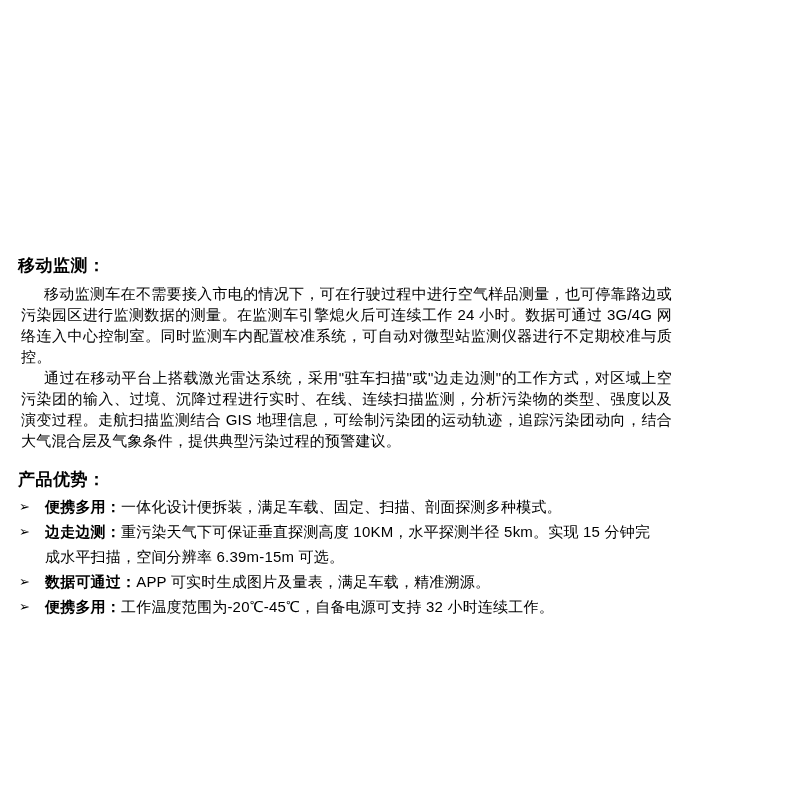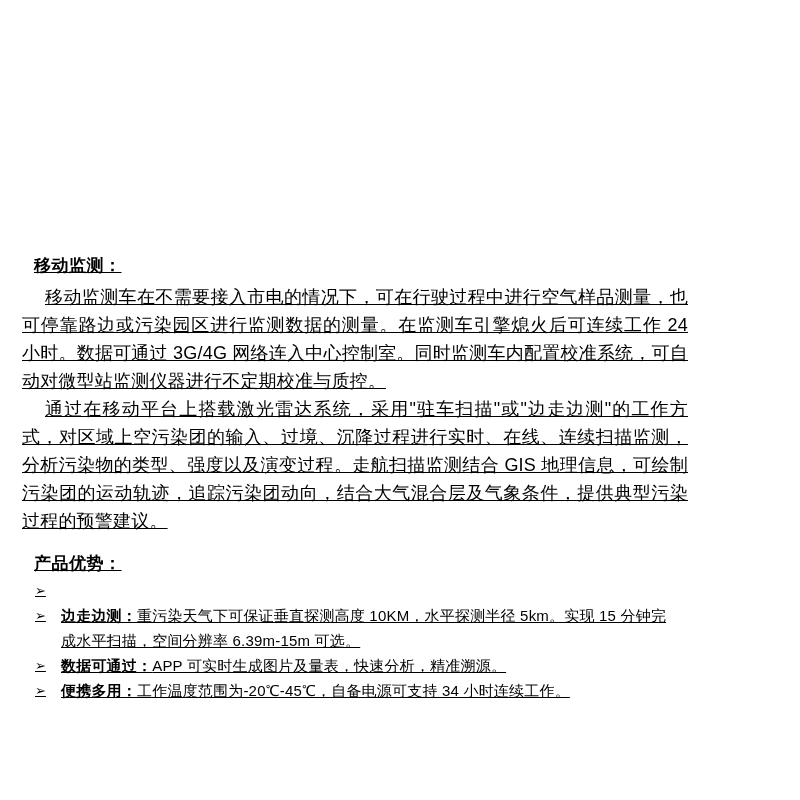--- a/index.html
+++ b/index.html
@@ -11,37 +11,36 @@
     width: 800px;
     height: 800px;
     position: relative;
     font-family: "Liberation Sans", sans-serif;
     color: #000000;
     overflow: hidden;
   }
   .doc {
     position: absolute;
     top: 255px;
-    left: 16px;
+    left: 0;
     width: 700px;
-    text-decoration: underline;
   }
   .sec-heading {
     font-size: 17px;
     font-weight: bold;
     line-height: 22px;
     margin: 0 0 0 18px;
     letter-spacing: 0.5px;
   }
   .para {
-    font-size: 18px;
-    line-height: 28px;
+    font-size: 15px;
+    line-height: 21px;
     text-align: justify;
     text-justify: inter-ideograph;
-    margin: 0 28px 0 6px;
+    margin: 0 28px 0 21px;
     text-indent: 23px;
     letter-spacing: 0.2px;
   }
   .para-first {
     margin-top: 6px;
   }
   .heading-advantages {
     margin-top: 18px;
   }
   .bullet-list {
@@ -78,32 +77,33 @@
   <p class="para para-first">移动监测车在不需要接入市电的情况下，可在行驶过程中进行空气样品测量，也可停靠路边或污染园区进行监测数据的测量。在监测车引擎熄火后可连续工作 24 小时。数据可通过 3G/4G 网络连入中心控制室。同时监测车内配置校准系统，可自动对微型站监测仪器进行不定期校准与质控。</p>
 
   <p class="para">通过在移动平台上搭载激光雷达系统，采用"驻车扫描"或"边走边测"的工作方式，对区域上空污染团的输入、过境、沉降过程进行实时、在线、连续扫描监测，分析污染物的类型、强度以及演变过程。走航扫描监测结合 GIS 地理信息，可绘制污染团的运动轨迹，追踪污染团动向，结合大气混合层及气象条件，提供典型污染过程的预警建议。</p>
 
   <div class="sec-heading heading-advantages">产品优势：</div>
 
   <div class="bullet-list">
 
     <div class="bullet-item">
       <span class="bullet-arrow">➢</span>
+      <span class="bullet-body"><b class="bullet-label">便携多用：</b><span>一体化设计便拆装，满足车载、固定、扫描、剖面探测多种模式。</span></span>
     </div>
 
     <div class="bullet-item">
       <span class="bullet-arrow">➢</span>
       <span class="bullet-body"><b class="bullet-label">边走边测：</b><span>重污染天气下可保证垂直探测高度 10KM，水平探测半径 5km。实现 15 分钟完成水平扫描，空间分辨率 6.39m-15m 可选。</span></span>
     </div>
 
     <div class="bullet-item">
       <span class="bullet-arrow">➢</span>
-      <span class="bullet-body"><b class="bullet-label">数据可通过：</b><span>APP 可实时生成图片及量表，快速分析，精准溯源。</span></span>
+      <span class="bullet-body"><b class="bullet-label">数据可通过：</b><span>APP 可实时生成图片及量表，满足车载，精准溯源。</span></span>
     </div>
 
     <div class="bullet-item">
       <span class="bullet-arrow">➢</span>
-      <span class="bullet-body"><b class="bullet-label">便携多用：</b><span>工作温度范围为-20℃-45℃，自备电源可支持 34 小时连续工作。</span></span>
+      <span class="bullet-body"><b class="bullet-label">便携多用：</b><span>工作温度范围为-20℃-45℃，自备电源可支持 32 小时连续工作。</span></span>
     </div>
 
   </div>
 
 </div>
 
 </body></html>

